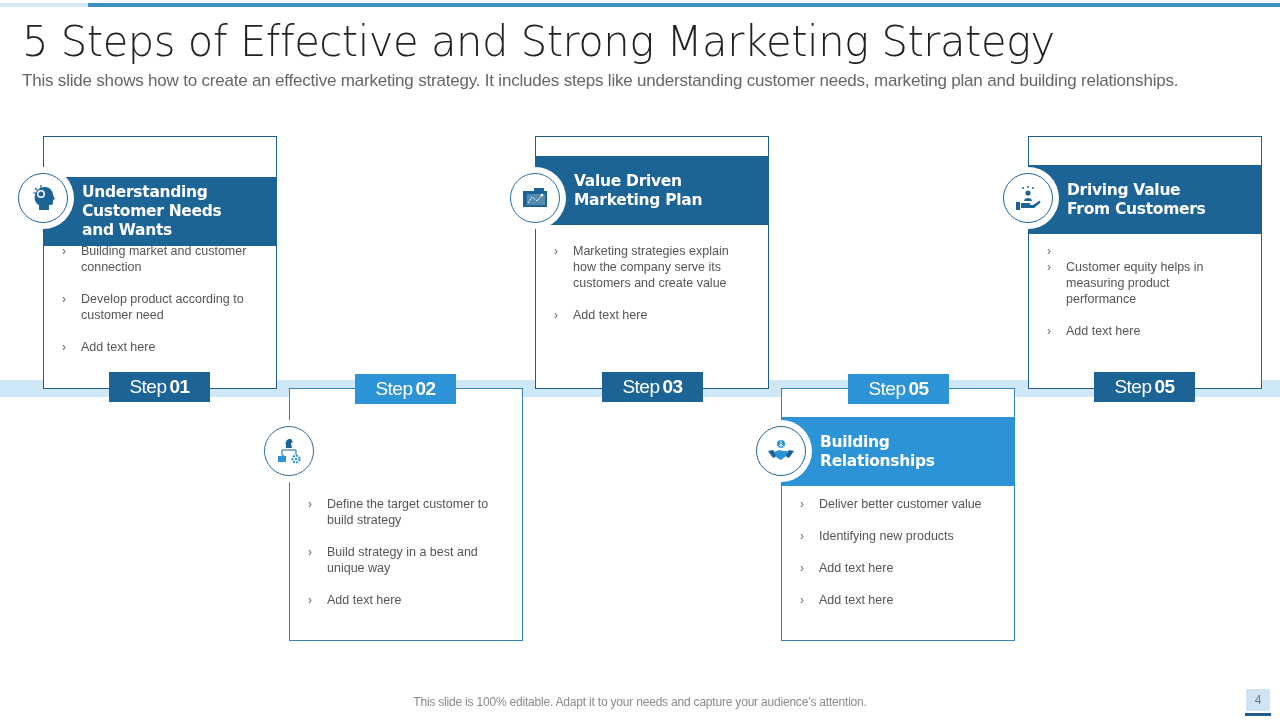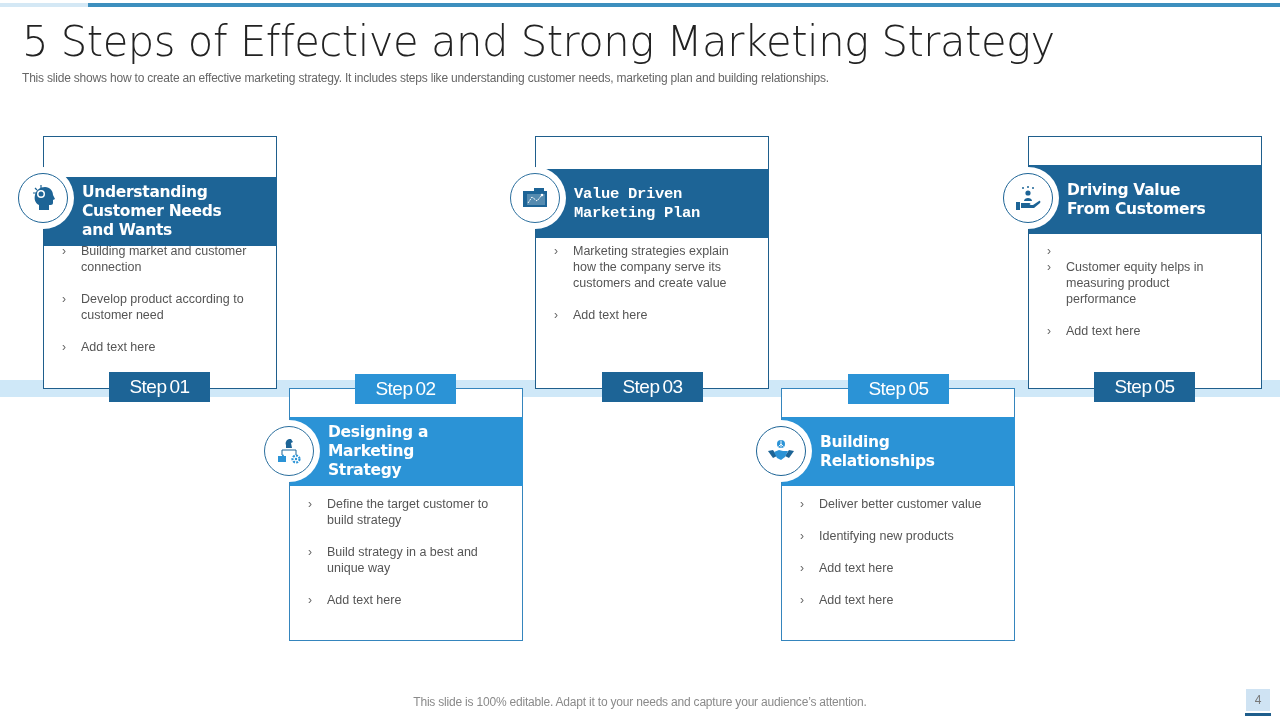--- a/index.html
+++ b/index.html
@@ -3,42 +3,42 @@
 <meta charset="utf-8">
 <style>
   * { box-sizing: border-box; margin: 0; padding: 0; }
   html, body { width: 1280px; height: 720px; overflow: hidden; background: #ffffff; }
   body { position: relative; font-family: "Liberation Sans", sans-serif; }
 
   .topbar-light { position: absolute; left: 0; top: 3px; width: 88px; height: 4px; background: #d4e8f5; }
   .topbar-dark { position: absolute; left: 88px; top: 3px; width: 1192px; height: 4px; background: #3d8fbe; }
 
   .title { position: absolute; left: 22px; top: 16px; font-family: "DejaVu Sans", sans-serif; font-weight: 300; font-size: 43px; color: #222; letter-spacing: -0.5px; white-space: nowrap; transform: scaleX(0.97); transform-origin: left; }
-  .subtitle { position: absolute; left: 22px; top: 71px; font-size: 12px; color: #666; white-space: nowrap; letter-spacing: -0.2px; }
+  .subtitle { position: absolute; left: 22px; top: 71px; font-size: 17px; color: #666; white-space: nowrap; letter-spacing: -0.2px; }
 
   .timeline-band { position: absolute; left: 0; top: 380px; width: 1280px; height: 17px; background: #cfe8f8; }
 
   .card { position: absolute; width: 234px; background: #fff; border: 1px solid #1f5e8c; }
   .card.light { border-color: #3585bd; }
   .card .head { position: absolute; left: 0; width: 233px; height: 69px; color: #fff; font-family: "DejaVu Sans", sans-serif; font-weight: bold; font-size: 15.5px; line-height: 19px; padding-left: 38px; display: flex; align-items: center; letter-spacing: -0.3px; }
   .card.dark .head { background: #1d6496; }
   .card.light .head { background: #2b93d6; }
 
   .icon-wrap { position: absolute; width: 62px; height: 62px; border-radius: 50%; background: #fff; display: flex; align-items: center; justify-content: center; }
   .icon-ring { width: 50px; height: 50px; border-radius: 50%; border: 1.5px solid #1d6496; display: flex; align-items: center; justify-content: center; background: #fff; }
   .icon-ring.light { border-color: #2b6f9e; }
 
   .bullets { position: absolute; left: 0; width: 233px; padding: 0 14px 0 18px; list-style: none; }
   .bullets li { position: relative; padding-left: 19px; font-size: 12.5px; line-height: 16px; color: #555; margin-bottom: 16px; }
   .bullets li .chev { position: absolute; left: 0; top: 0; font-size: 12px; color: #666; }
 
   .step { position: absolute; width: 101px; height: 30px; color: #fff; font-family: "Liberation Sans", sans-serif; font-size: 19px; display: flex; align-items: center; justify-content: center; letter-spacing: -0.5px; text-align: right; }
   .step.dark { background: #1d6496; }
   .step.light { background: #2b93d6; }
-  .step .num { font-weight: normal; margin-left: 3px; }
+  .step .num { font-weight: bold; margin-left: 3px; }
 
   .footer { position: absolute; left: 0; width: 1280px; top: 695px; text-align: center; font-size: 12px; color: #8a8a8a; letter-spacing: -0.2px; }
   .pagenum { position: absolute; left: 1246px; top: 689px; width: 24px; height: 22px; background: #cfe3f3; color: #777; font-size: 12px; display: flex; align-items: center; justify-content: center; }
   .pageline { position: absolute; left: 1245px; top: 713px; width: 26px; height: 3px; background: #1f5e8c; }
 </style>
 </head>
 <body>
 
 <div class="topbar-light"></div>
 <div class="topbar-dark"></div>
@@ -67,21 +67,21 @@
       <path d="M7 5 L9 7 M5 10 L8 10 M13 2 L13 5" stroke="#1d6496" stroke-width="1.2"></path>
     </svg>
   </div>
 </div>
 <div class="step dark" style="left:109px; top:372px;">
   <span>Step</span>
     <span class="num">01</span>
 </div>
 
 <div class="card dark" style="left:535px; top:136px; height:253px;">
-  <div class="head" style="top:32px;font-family:Liberation Mono, monospace;">
+  <div class="head" style="top:19px;">
     <span style="max-width:140px; display:block;">Value Driven Marketing Plan</span>
   </div>
   <ul class="bullets" style="top:106px;">
     <li style="padding-right:14px;"><span class="chev">›</span><span>Marketing strategies explain how the company serve its customers and create value</span></li>
     <li><span class="chev">›</span><span>Add text here</span></li>
   </ul>
 </div>
 <div class="icon-wrap" style="left:504px; top:167px;">
   <div class="icon-ring light">
     <svg width="30" height="30" viewBox="0 0 30 30">
@@ -120,23 +120,20 @@
       <path d="M8 20 L16 20 C18 20 18 22 16 22 L12 22 L20 22 L26 18 C27 17 28 19 27 20 L21 25 L8 25 Z" fill="#1d6496"></path>
     </svg>
   </div>
 </div>
 <div class="step dark" style="left:1094px; top:372px;">
   <span>Step</span>
     <span class="num">05</span>
 </div>
 
 <div class="card light" style="left:289px; top:388px; height:253px;">
-  <div class="head" style="top:28px;">
-    <span style="max-width:160px; display:block;">Designing a Marketing Strategy</span>
-  </div>
   <ul class="bullets" style="top:107px;">
     <li><span class="chev">›</span><span>Define the target customer to build strategy</span></li>
     <li><span class="chev">›</span><span>Build strategy in a best and unique way</span></li>
     <li><span class="chev">›</span><span>Add text here</span></li>
   </ul>
 </div>
 <div class="icon-wrap" style="left:258px; top:420px;">
   <div class="icon-ring light">
     <svg width="30" height="30" viewBox="0 0 30 30">
       <path d="M12 12 L12 9 C11 7 12 4 15 3 L17 3 L19 6 L17 7 L18 12 Z" fill="#1d6496"></path>

